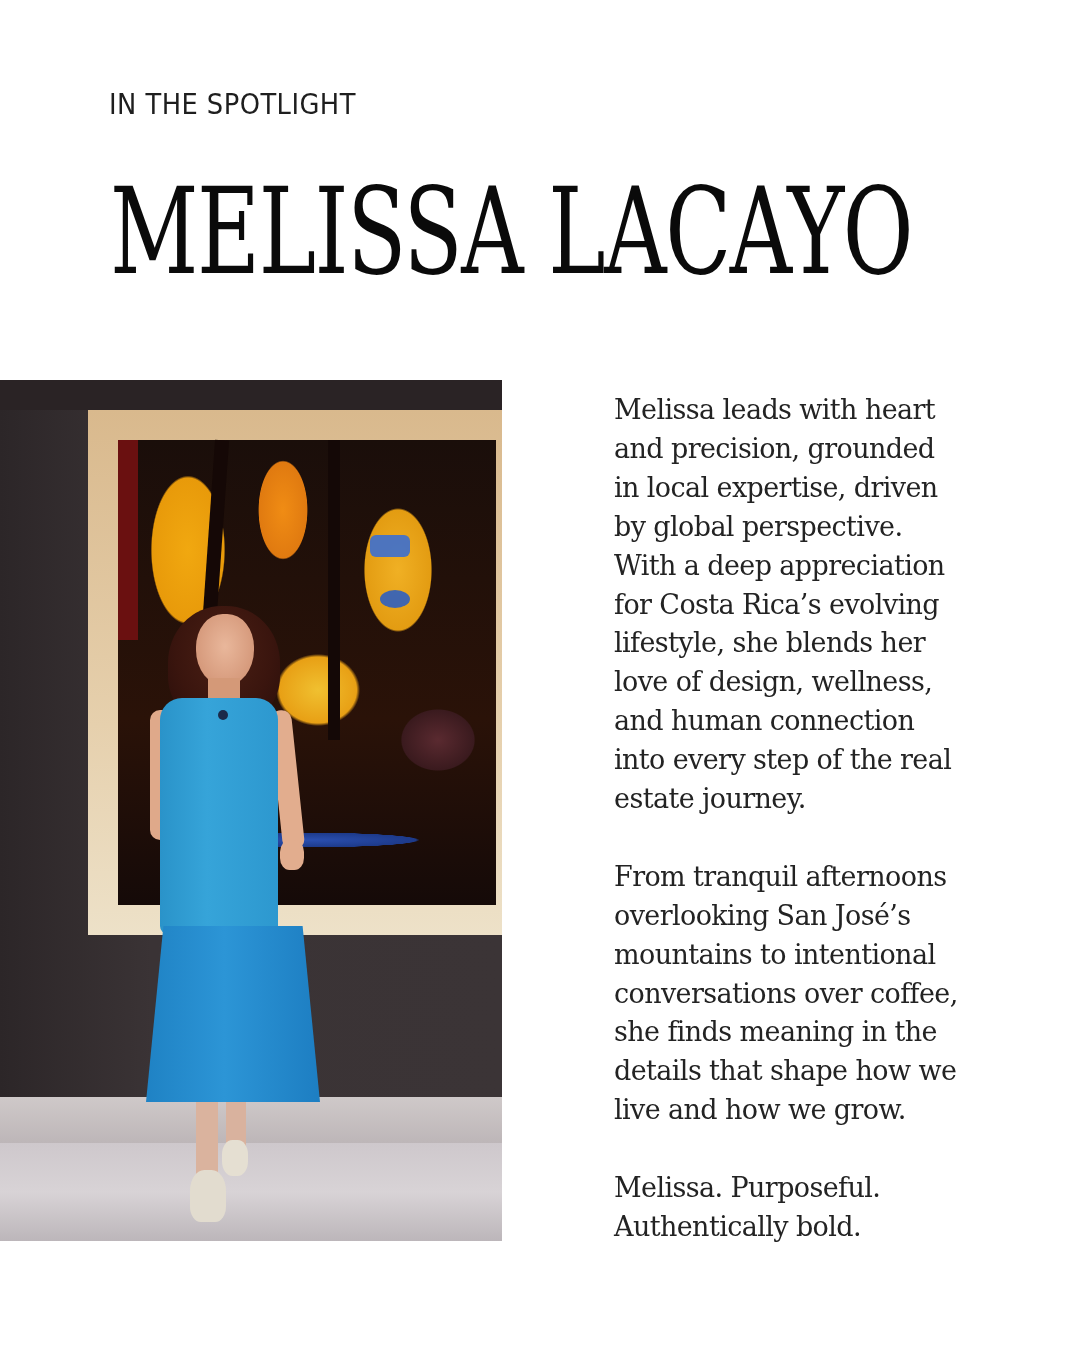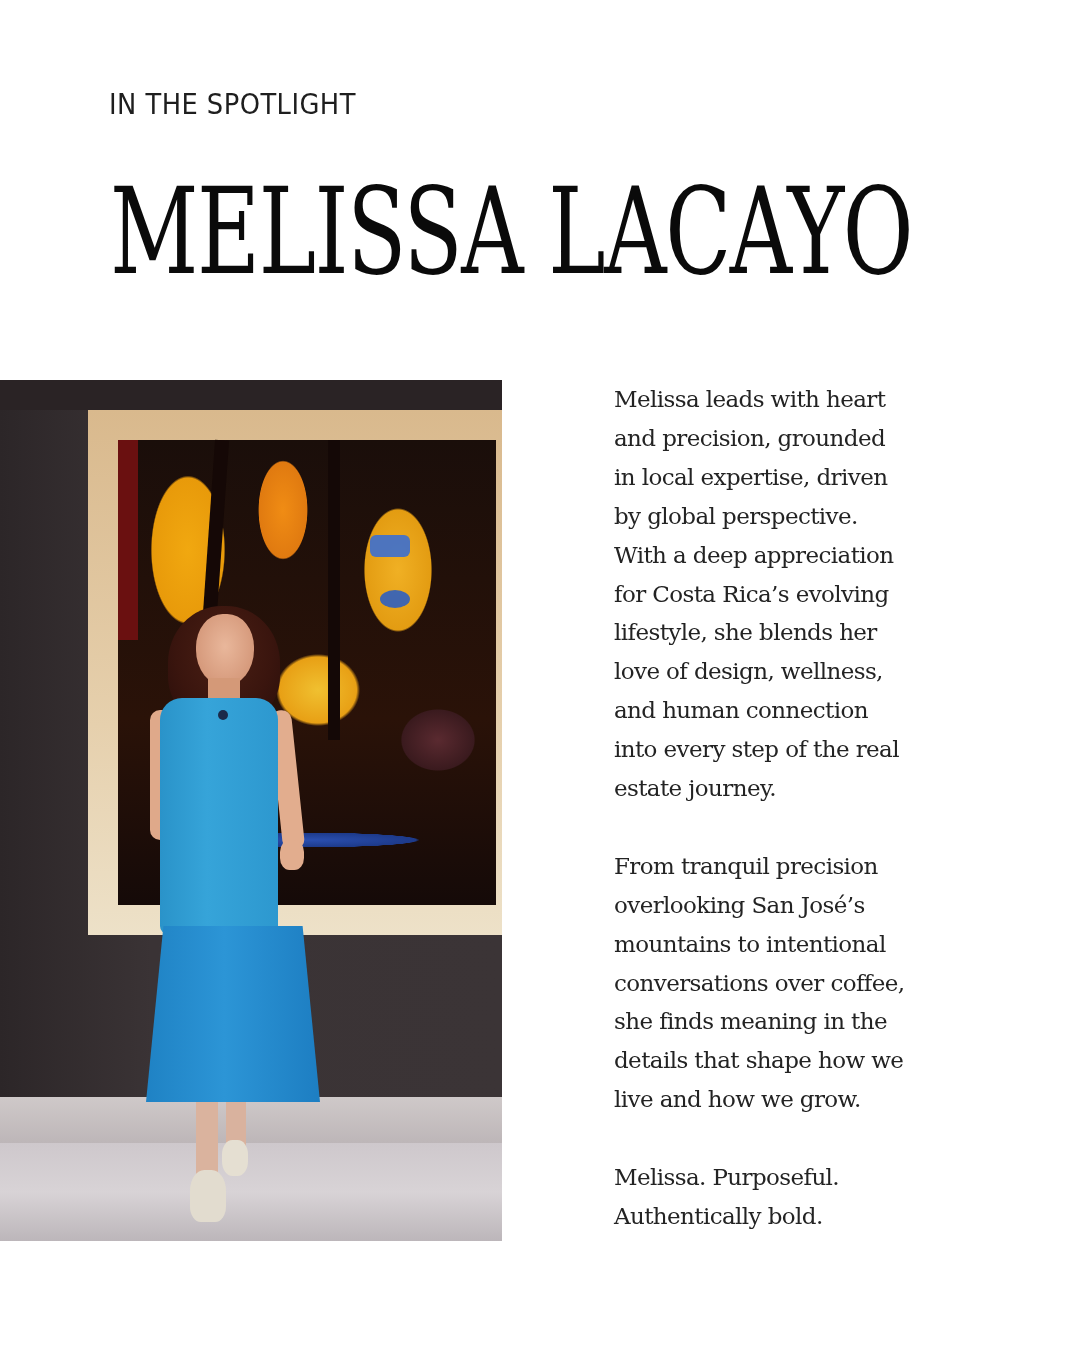--- a/index.html
+++ b/index.html
@@ -144,24 +144,24 @@
       background:#e5dfd2; border-radius:40%;
     }
     .pendant {
       position:absolute; left:218px; top:330px; width:10px; height:10px;
       background:#1b2a4a; border-radius:50%;
     }
 
     .bio {
       position: absolute;
       left: 614px;
-      top: 380px;
+      top: 391px;
       width: 380px;
       font-family: "DejaVu Serif", serif;
-      font-size: 23px;
+      font-size: 27px;
       line-height: 38.9px;
       color: #232323;
       letter-spacing: -0.6px;
     }
     .bio p {
       margin: 0 0 38.9px 0;
       white-space: pre-line;
     }
   </style>
 </head>
@@ -205,21 +205,21 @@
 and precision, grounded
 in local expertise, driven
 by global perspective.
 With a deep appreciation
 for Costa Rica’s evolving
 lifestyle, she blends her
 love of design, wellness,
 and human connection
 into every step of the real
 estate journey.</p>
-  <p>From tranquil precision
+  <p>From tranquil afternoons
 overlooking San José’s
 mountains to intentional
 conversations over coffee,
 she finds meaning in the
 details that shape how we
 live and how we grow.</p>
   <p>Melissa. Purposeful.
 Authentically bold.</p>
 </div>
 

